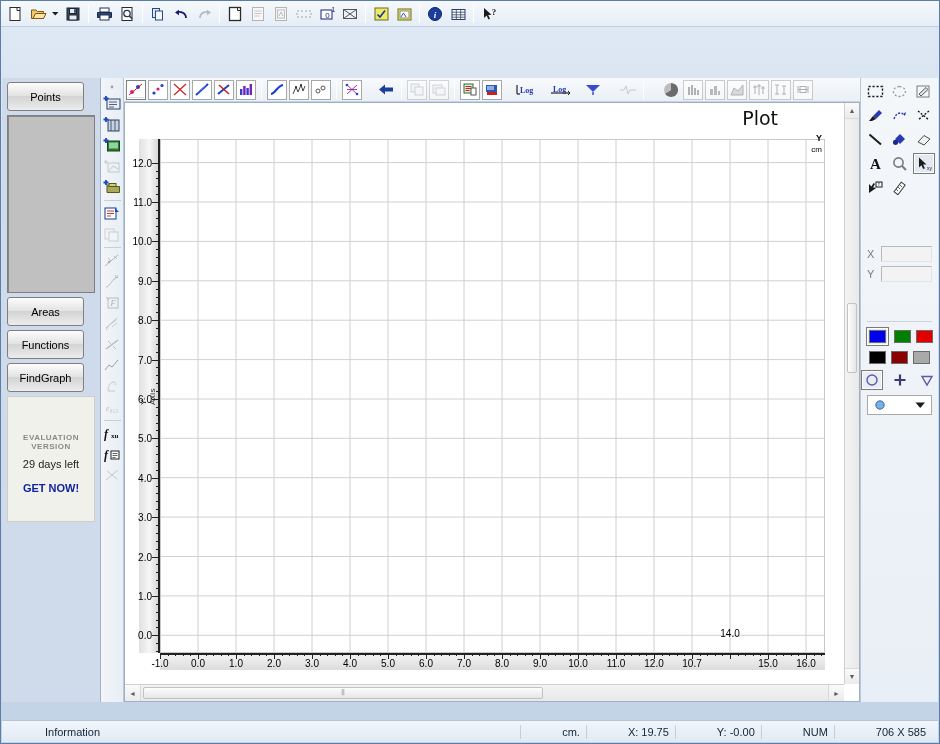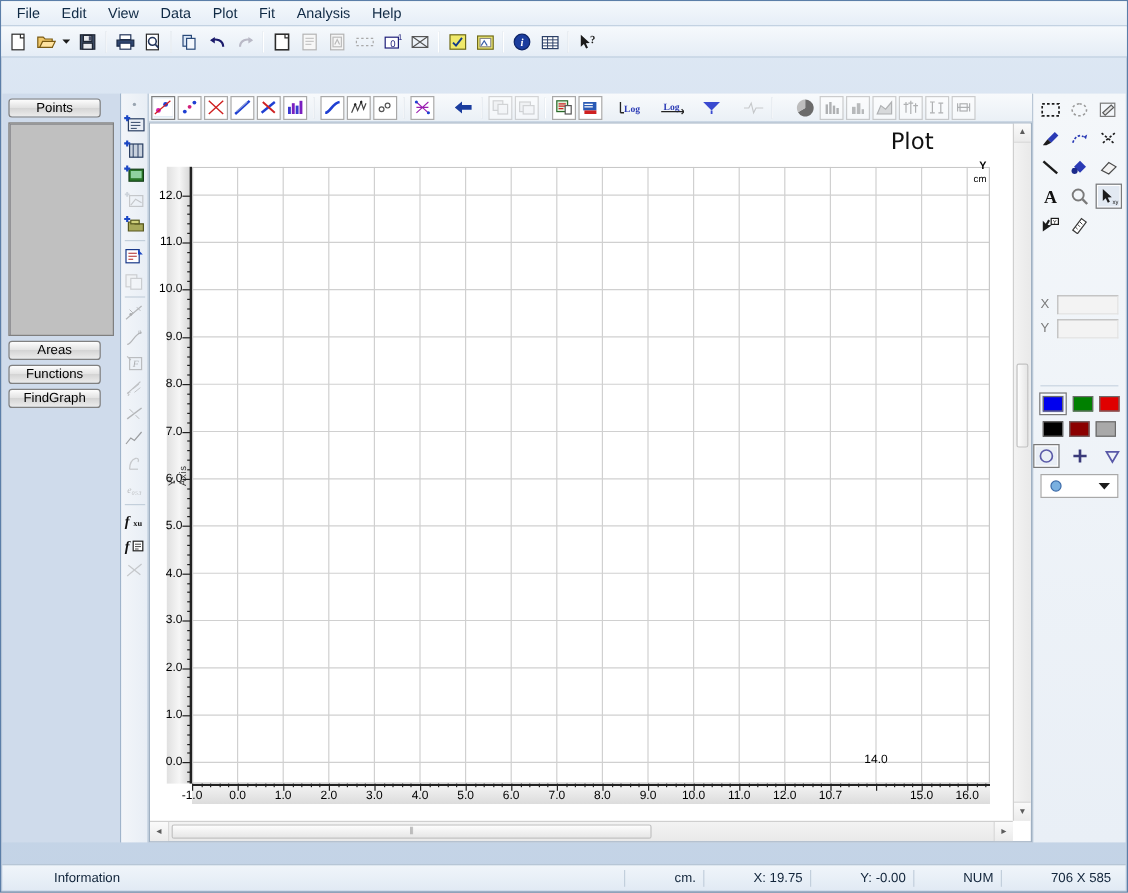--- a/index.html
+++ b/index.html
@@ -55,21 +55,21 @@
     display:flex; align-items:center; gap:2px; padding:0 2px;
     background:linear-gradient(180deg,#f8fafc,#eaf0f6); border-bottom:1px solid #c6d3e0;}
   .gbtn { width:20px; height:20px; border:1px solid #a9a9a9; background:#fff;
     display:flex; align-items:center; justify-content:center; position:relative; overflow:hidden;}
   .gbtn.flat { border:none; background:transparent;margin-left:12px; }
   .gbtn.sel { border:1px solid #808080; background:#dbe6f2; box-shadow:inset 0 0 0 1px #fff; }
 
   
   .sidebar { position:absolute; left:1px; top:77px; width:99px; bottom:41px;
     background:#cfdbeb; border-right:1px solid #9fb4cb; }
-  .sbtn { margin:4px 16px 0 5px; height:16px; border:1px solid #808080; border-radius:3px;
+  .sbtn { margin:4px 16px 0 5px; height:29px; border:1px solid #808080; border-radius:3px;
     background:linear-gradient(180deg,#fdfdfd,#e2e2e2 48%,#d4d4d4 50%,#ececec);
     font-size:11px; color:#000; display:flex; align-items:center; justify-content:center;}
   .listbox { margin:4px 5px 0 5px; height:178px; background:#c0c0c0;
     border:1px solid #7f7f7f; box-shadow:inset 1px 1px 0 #87888c; }
   .evalbox { margin:4px 5px 0 5px; background:#f1f1ec; border:1px solid #cfcfc8;
     height:126px; padding-top:36px; text-align:center; }
   .evtitle{ font-size:8px; letter-spacing:0.5px; color:#8a8a8a; font-weight:bold; line-height:9px;}
   .evdays { font-size:11px; color:#222; margin-top:7px; }
   .evbuy  { font-size:11px; font-weight:bold; color:#10239e; margin-top:12px; }
 
@@ -150,30 +150,20 @@
   .stcell { font-size:11px; color:#11243a; padding:0 6px;margin-left:35px; }
   .stinfo { flex:1; padding-left:8px; }
   .stsep { width:1px; height:14px; background:#c2cfdc; }
 </style>
 </head>
 <body>
 
 <div id="app">
 
 
-  <div class="menubar">
-    <div class="menuitem">File</div>
-    <div class="menuitem">Edit</div>
-    <div class="menuitem">View</div>
-    <div class="menuitem">Data</div>
-    <div class="menuitem">Plot</div>
-    <div class="menuitem">Fit</div>
-    <div class="menuitem">Analysis</div>
-    <div class="menuitem">Help</div>
-  </div>
 
   <div class="toolbar1">
     <div class="tb">
         <svg width="16" height="16">
           <rect x="3" y="1.5" width="10" height="13" fill="#fff" stroke="#2b2b2b"></rect>
           <path d="M10 1.5 L10 4.5 L13 4.5" fill="none" stroke="#2b2b2b"></path>
         </svg>
       </div>
     <div class="tb">
         <svg width="17" height="16">
@@ -494,20 +484,26 @@
         </svg>
       </div>
   </div>
 
   <div class="sidebar">
     <div class="sbtn">Points</div>
     <div class="listbox"></div>
     <div class="sbtn">Areas</div>
     <div class="sbtn">Functions</div>
     <div class="sbtn">FindGraph</div>
+    <div class="evalbox">
+      <div class="evtitle">EVALUATION</div>
+      <div class="evtitle">VERSION</div>
+      <div class="evdays">29 days left</div>
+      <div class="evbuy">GET NOW!</div>
+    </div>
   </div>
 
   <div class="vstrip">
     <div class="vi" style="height:12px">
         <svg width="6" height="6">
           <circle cx="3" cy="3" r="1.4" fill="#9aa5b1"></circle>
         </svg>
       </div>
     <div class="vi">
         <svg width="18" height="17">

